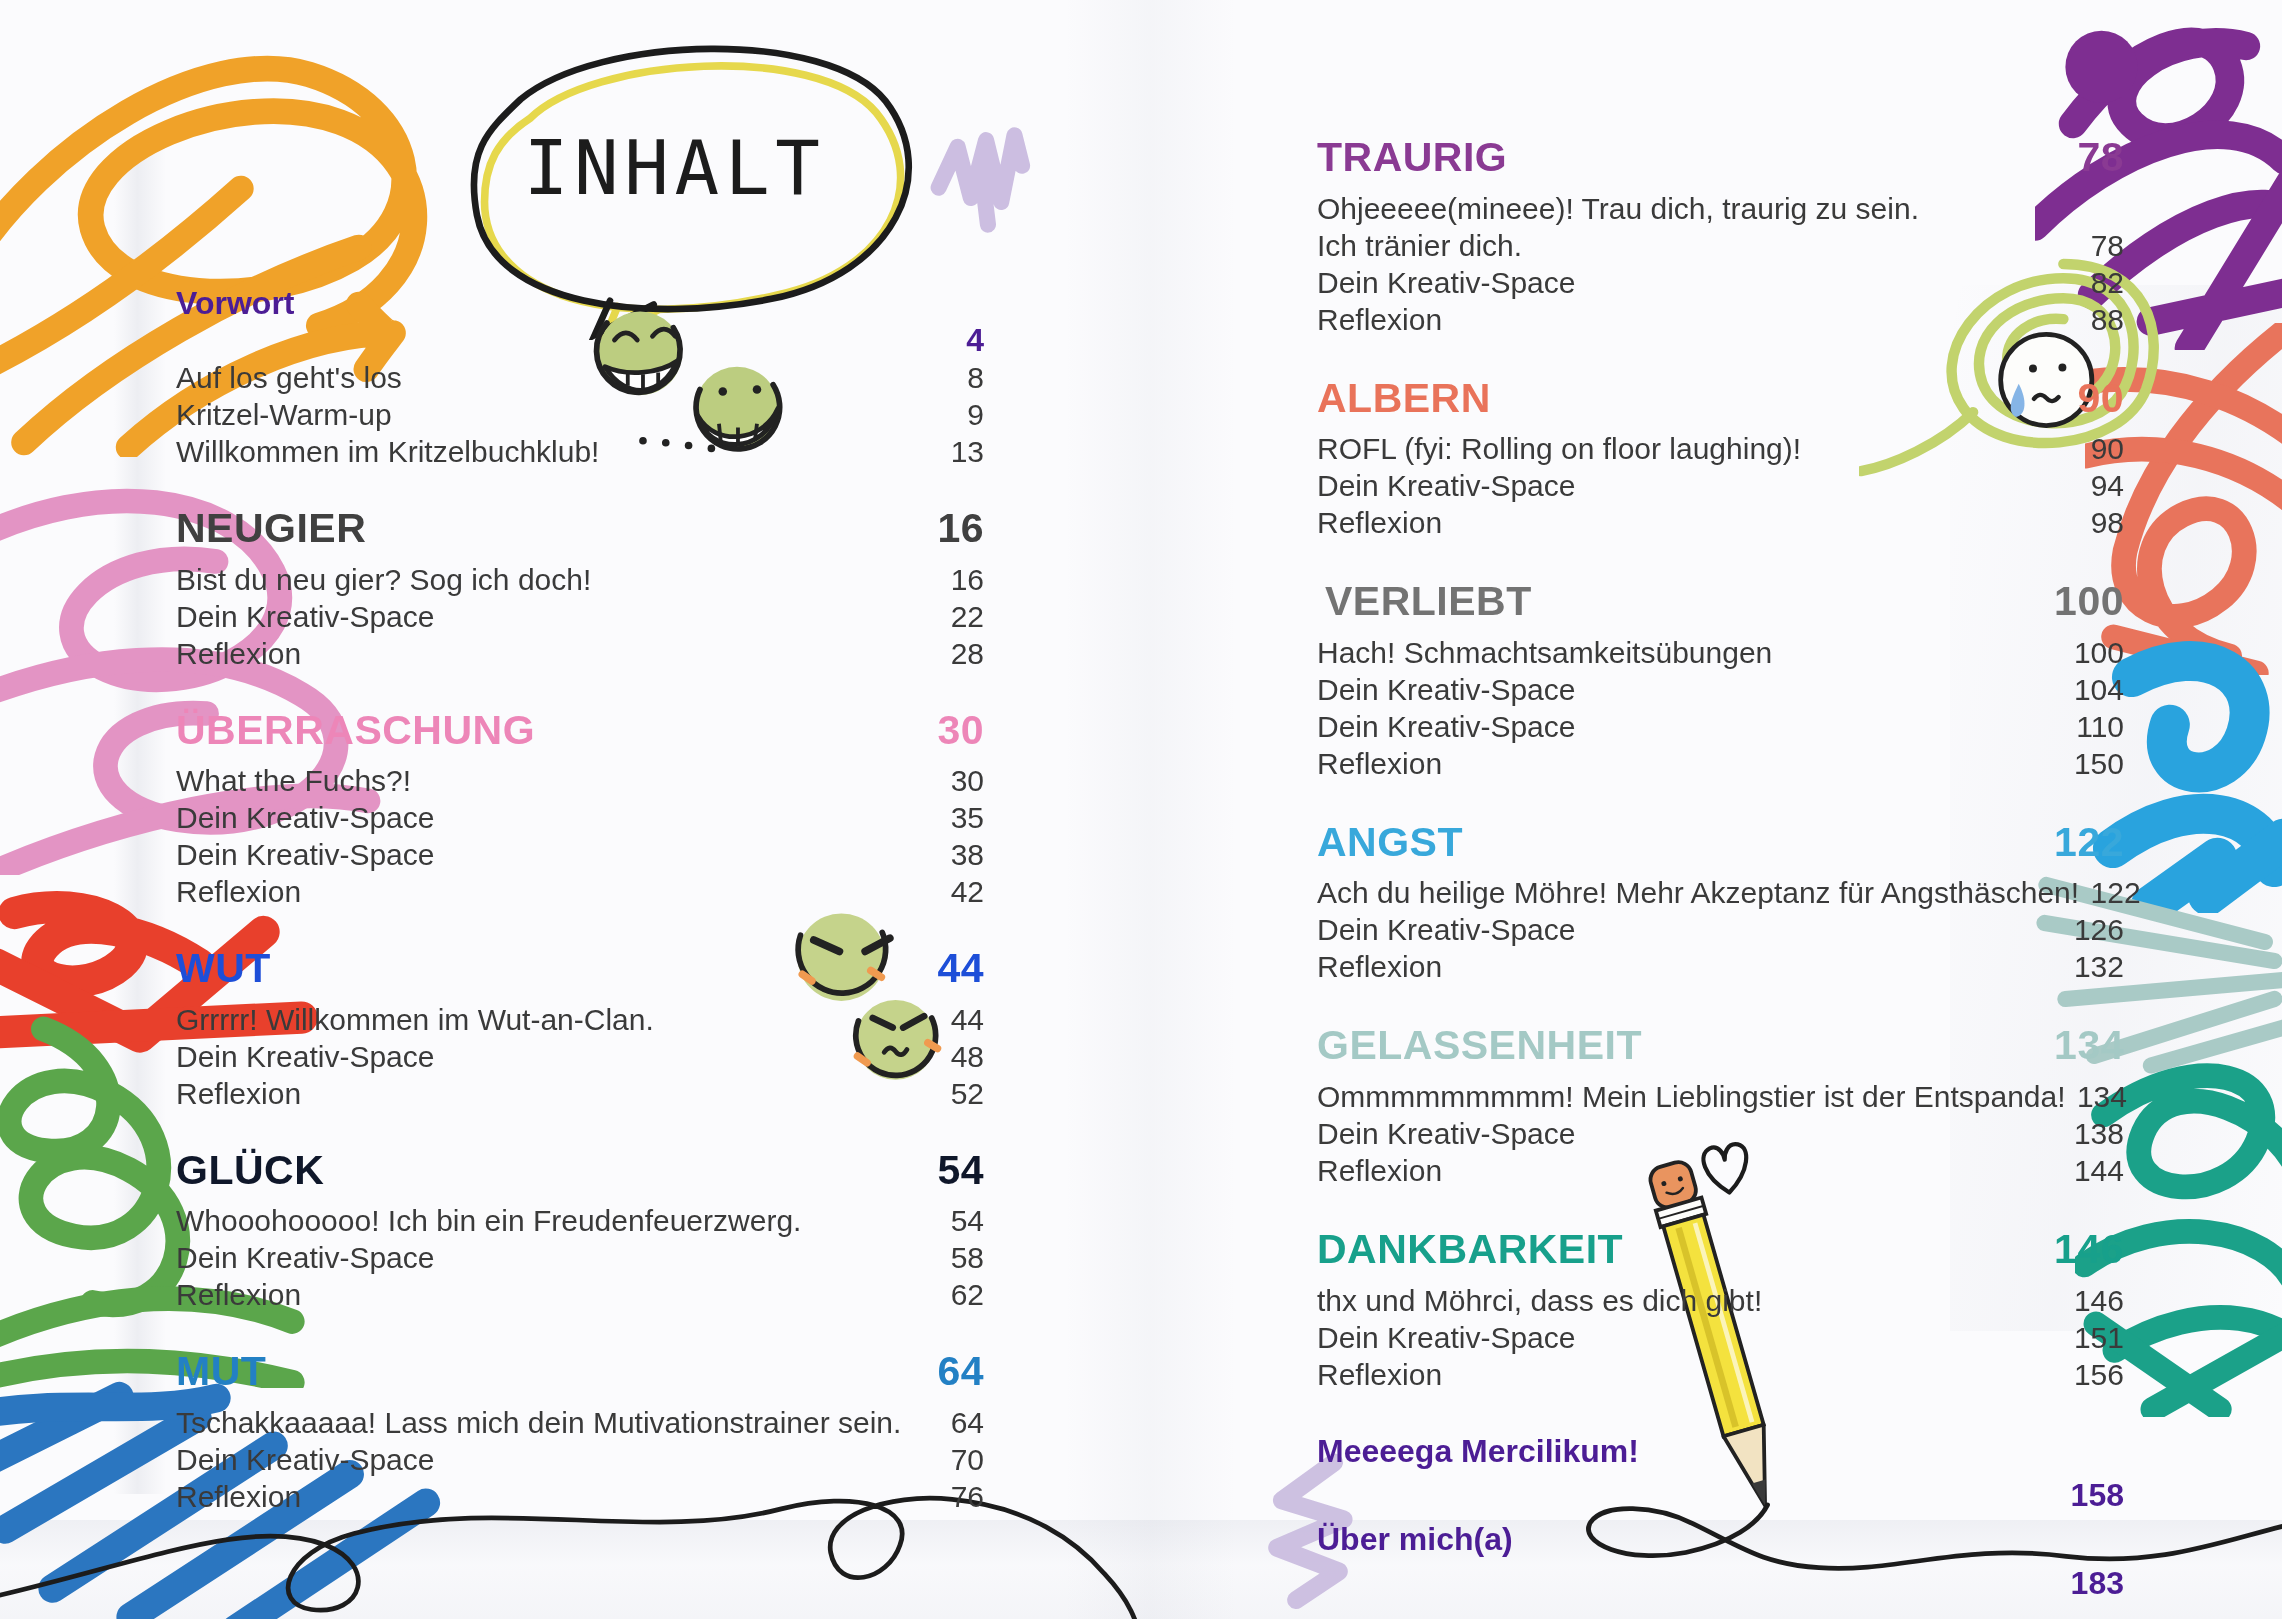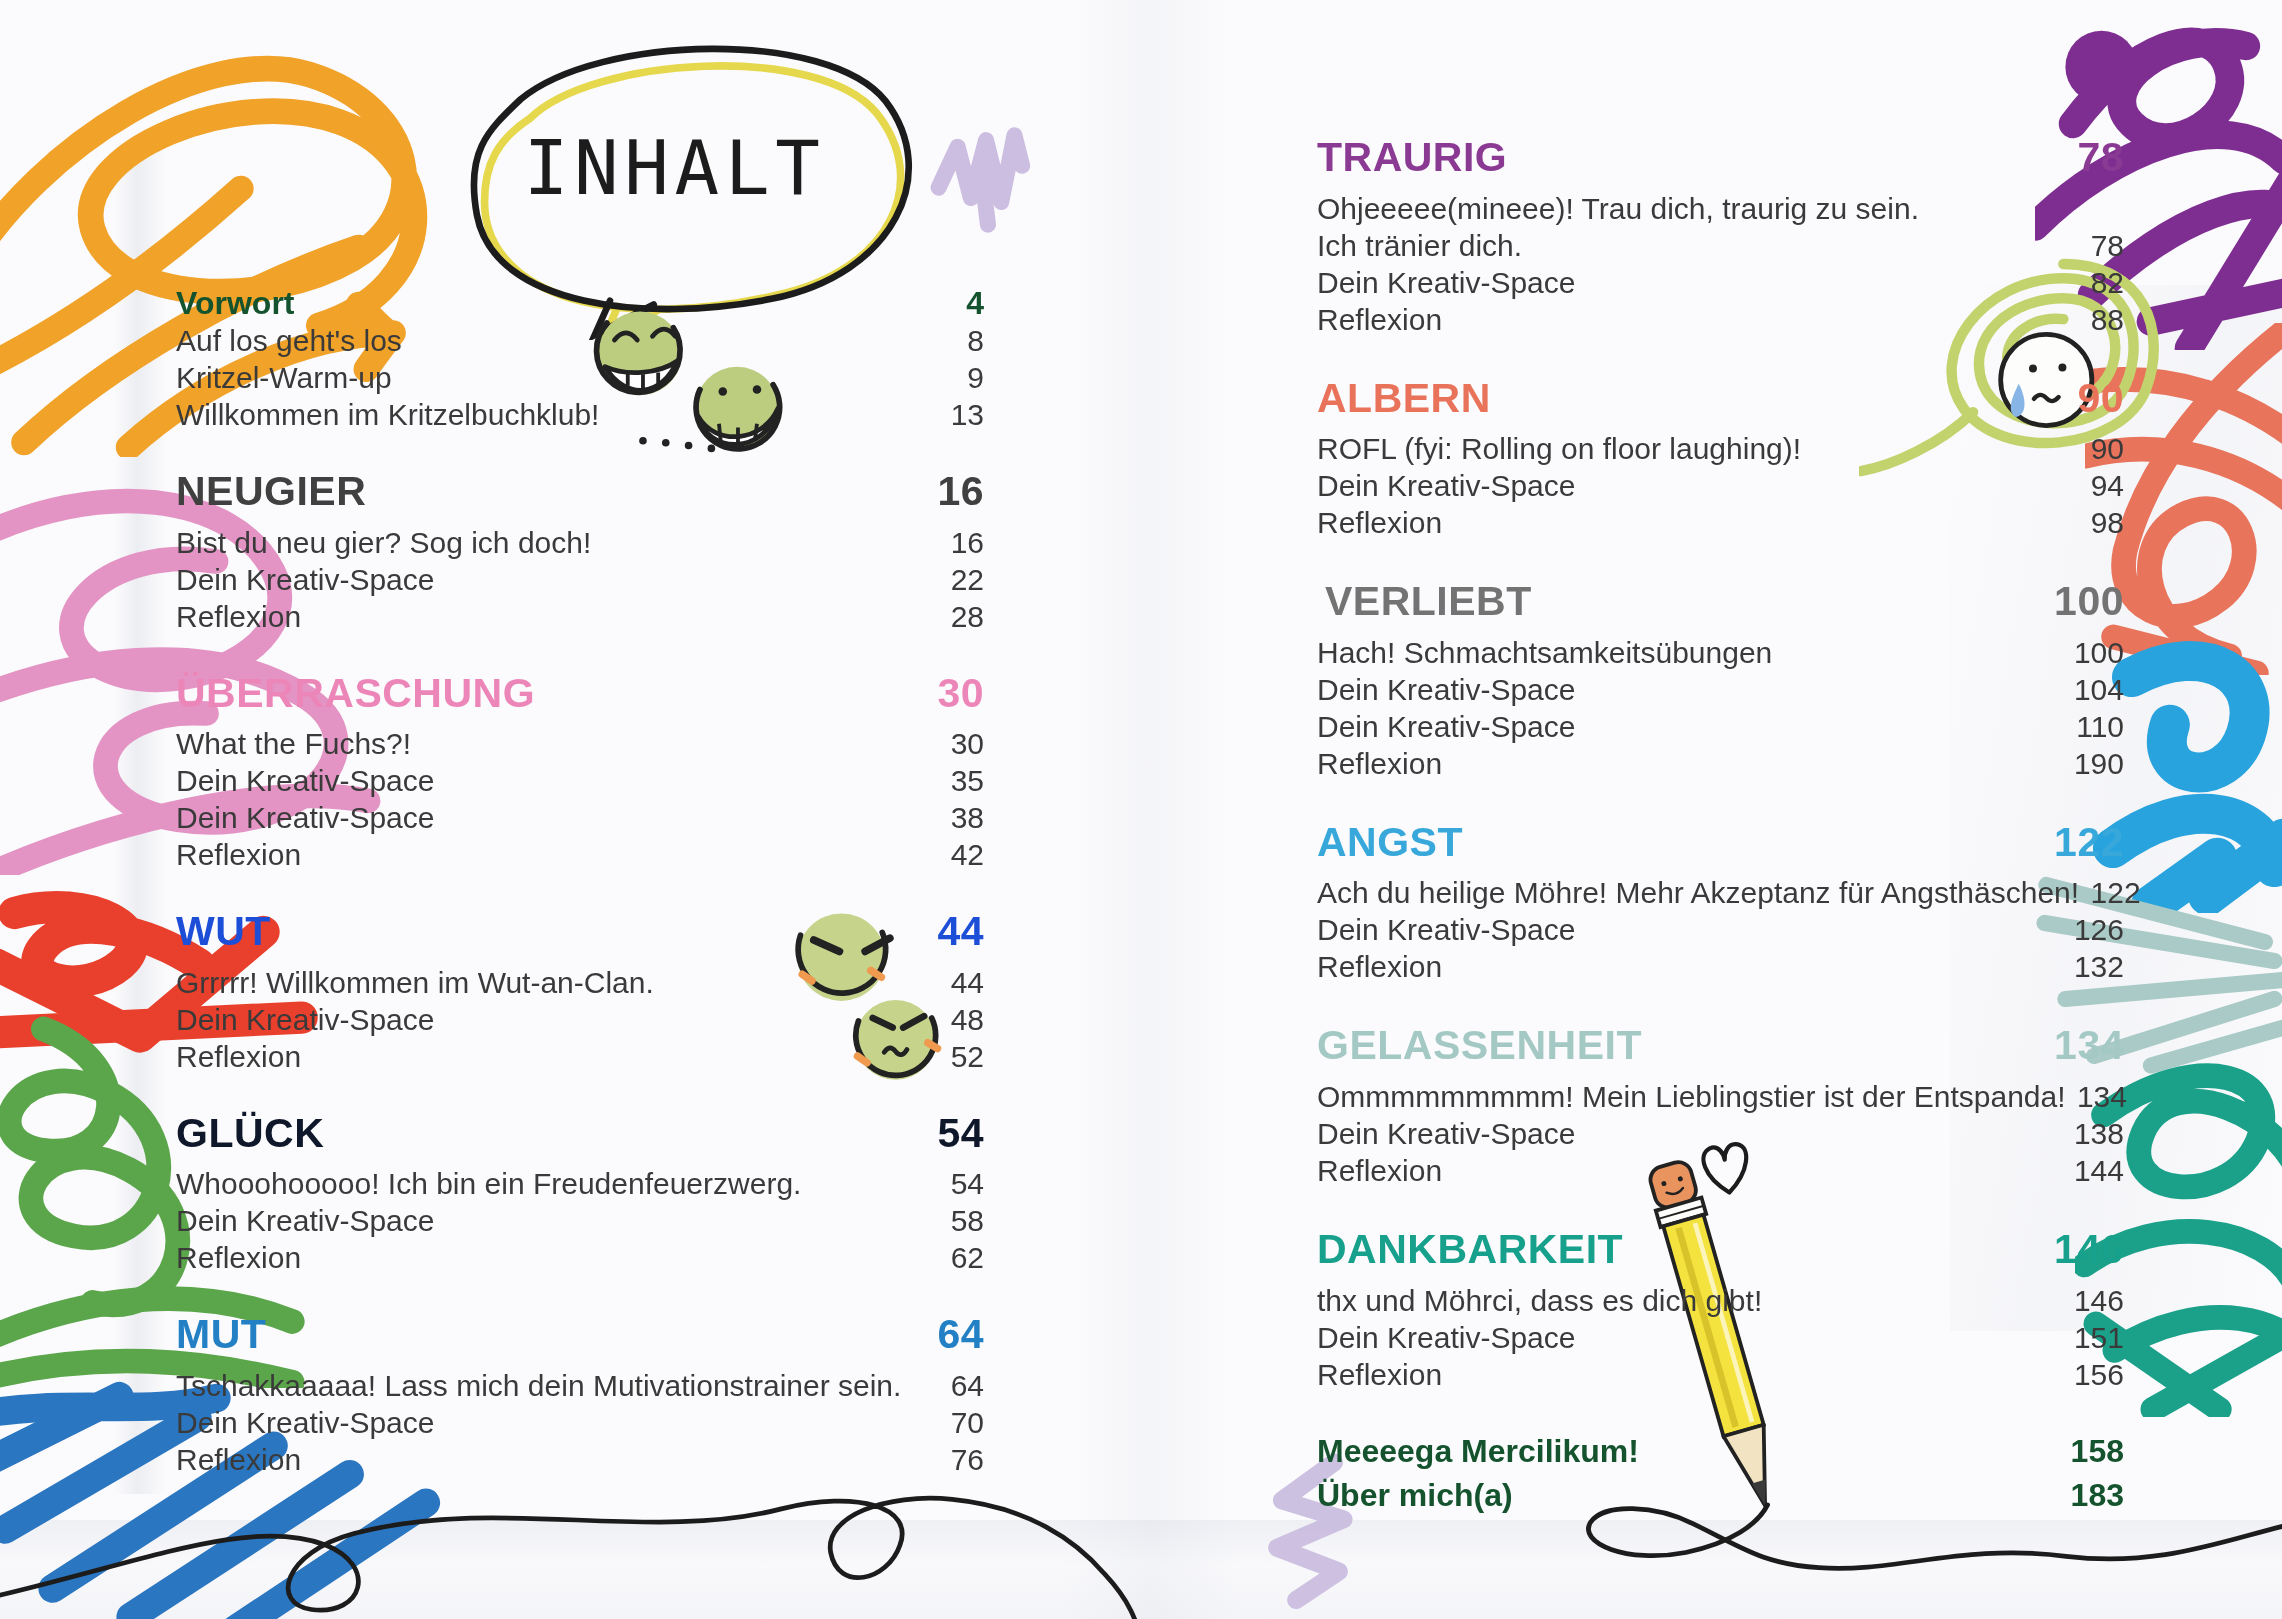--- a/index.html
+++ b/index.html
@@ -27,21 +27,21 @@
   .toc-col{position:absolute;display:block;}
   #toc-left{left:176px;top:285px;width:808px;}
   #toc-right{left:1317px;top:133px;width:807px;}
   .toc-section{margin:0 0 34px 0;}
   #toc-right .toc-section{margin-bottom:36px;}
   .toc-heading{display:flex;align-items:baseline;font-weight:700;
     font-size:41px;line-height:49px;letter-spacing:0.5px;margin-bottom:7.6px;}
   .toc-heading .num{margin-left:auto;}
   .toc-row{display:flex;align-items:baseline;font-size:30px;line-height:37px;white-space:nowrap;}
   .toc-row .num{margin-left:auto;padding-left:11.4px;}
-  .toc-row.bold{font-weight:700;font-size:32px;color:#14532d;}
+  .toc-row.bold{font-weight:700;font-size:32px;color:#4c1d95;flex-direction:column;}
   .back-block{margin-top:25px;}
   .back-block .toc-row{line-height:44px;}
 
   .bubble-wrap{position:absolute;left:418px;top:21px;width:518px;height:319px;}
   svg text.bubble-title{font-family:"DejaVu Sans Mono","DejaVu Sans",monospace;
     font-size:78px;letter-spacing:6px;fill:#1C1C1C;font-weight:400;}
 </style>
 </head>
 <body>
 
@@ -392,21 +392,21 @@
         <div class="toc-row">
           <span class="label">Dein Kreativ-Space</span>
           <span class="num">104</span>
         </div>
         <div class="toc-row">
           <span class="label">Dein Kreativ-Space</span>
           <span class="num">110</span>
         </div>
         <div class="toc-row">
           <span class="label">Reflexion</span>
-          <span class="num">190</span>
+          <span class="num">150</span>
         </div>
       </div>
       <div class="toc-section">
         <div class="toc-heading" style="color: rgb(56, 168, 219);">
           <span>ANGST</span>
           <span class="num">122</span>
         </div>
         <div class="toc-row">
           <span class="label">Ach du heilige Möhre! Mehr Akzeptanz für Angsthäschen!</span>
           <span class="num">122</span>

